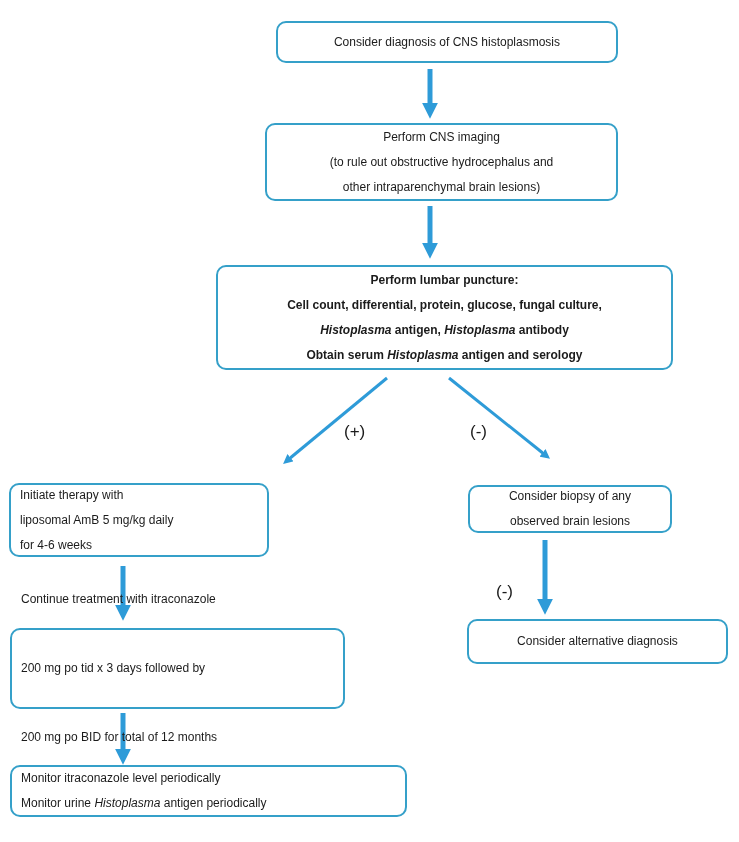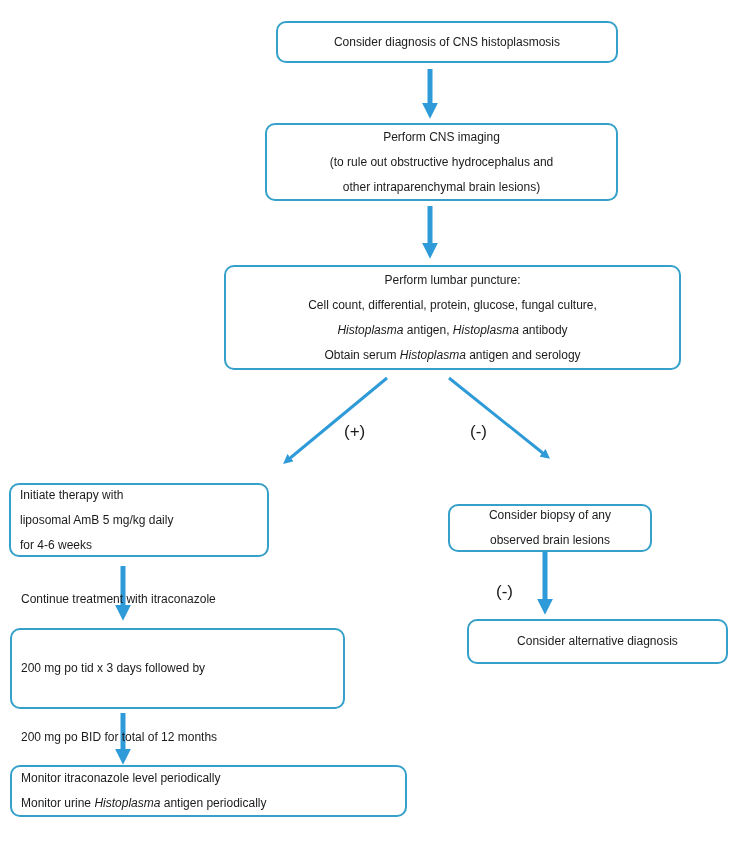--- a/index.html
+++ b/index.html
@@ -74,38 +74,38 @@
   <div class="node center" style="left:276px;top:21px;width:342px;height:42px;">
     <div class="line">Consider diagnosis of CNS histoplasmosis</div>
   </div>
 
   <div class="node center" style="left:265px;top:123px;width:353px;height:78px;">
     <div class="line">Perform CNS imaging</div>
     <div class="line">(to rule out obstructive hydrocephalus and</div>
     <div class="line">other intraparenchymal brain lesions)</div>
   </div>
 
-  <div class="node center" style="left:224px;top:265px;width:457px;height:105px;">
+  <div class="node center" style="left:216px;top:265px;width:457px;height:105px;font-weight:bold;">
     <div class="line">Perform lumbar puncture:</div>
     <div class="line">Cell count, differential, protein, glucose, fungal culture,</div>
     <div class="line"><span class="it">Histoplasma</span><span> antigen, </span><span class="it">Histoplasma</span><span> antibody</span></div>
     <div class="line"><span>Obtain serum </span><span class="it">Histoplasma</span><span> antigen and serology</span></div>
   </div>
 
   <div class="branch-label" style="left:344px;top:422px;">(+)</div>
   <div class="branch-label" style="left:470px;top:422px;">(-)</div>
   <div class="branch-label" style="left:496px;top:582px;">(-)</div>
 
   <div class="node left" style="left:9px;top:483px;width:260px;height:74px;">
     <div class="line">Initiate therapy with</div>
     <div class="line">liposomal AmB 5 mg/kg daily</div>
     <div class="line">for 4-6 weeks</div>
   </div>
 
-  <div class="node center" style="left:448px;top:485px;width:204px;height:48px;margin-top:19px;">
+  <div class="node center" style="left:468px;top:485px;width:204px;height:48px;">
     <div class="line">Consider biopsy of any</div>
     <div class="line">observed brain lesions</div>
   </div>
 
   <div class="node left" style="left:10px;top:628px;width:335px;height:81px;gap:44px;">
     <div class="line">Continue treatment with itraconazole</div>
     <div class="line">200 mg po tid x 3 days followed by</div>
     <div class="line">200 mg po BID for total of 12 months</div>
   </div>
 

